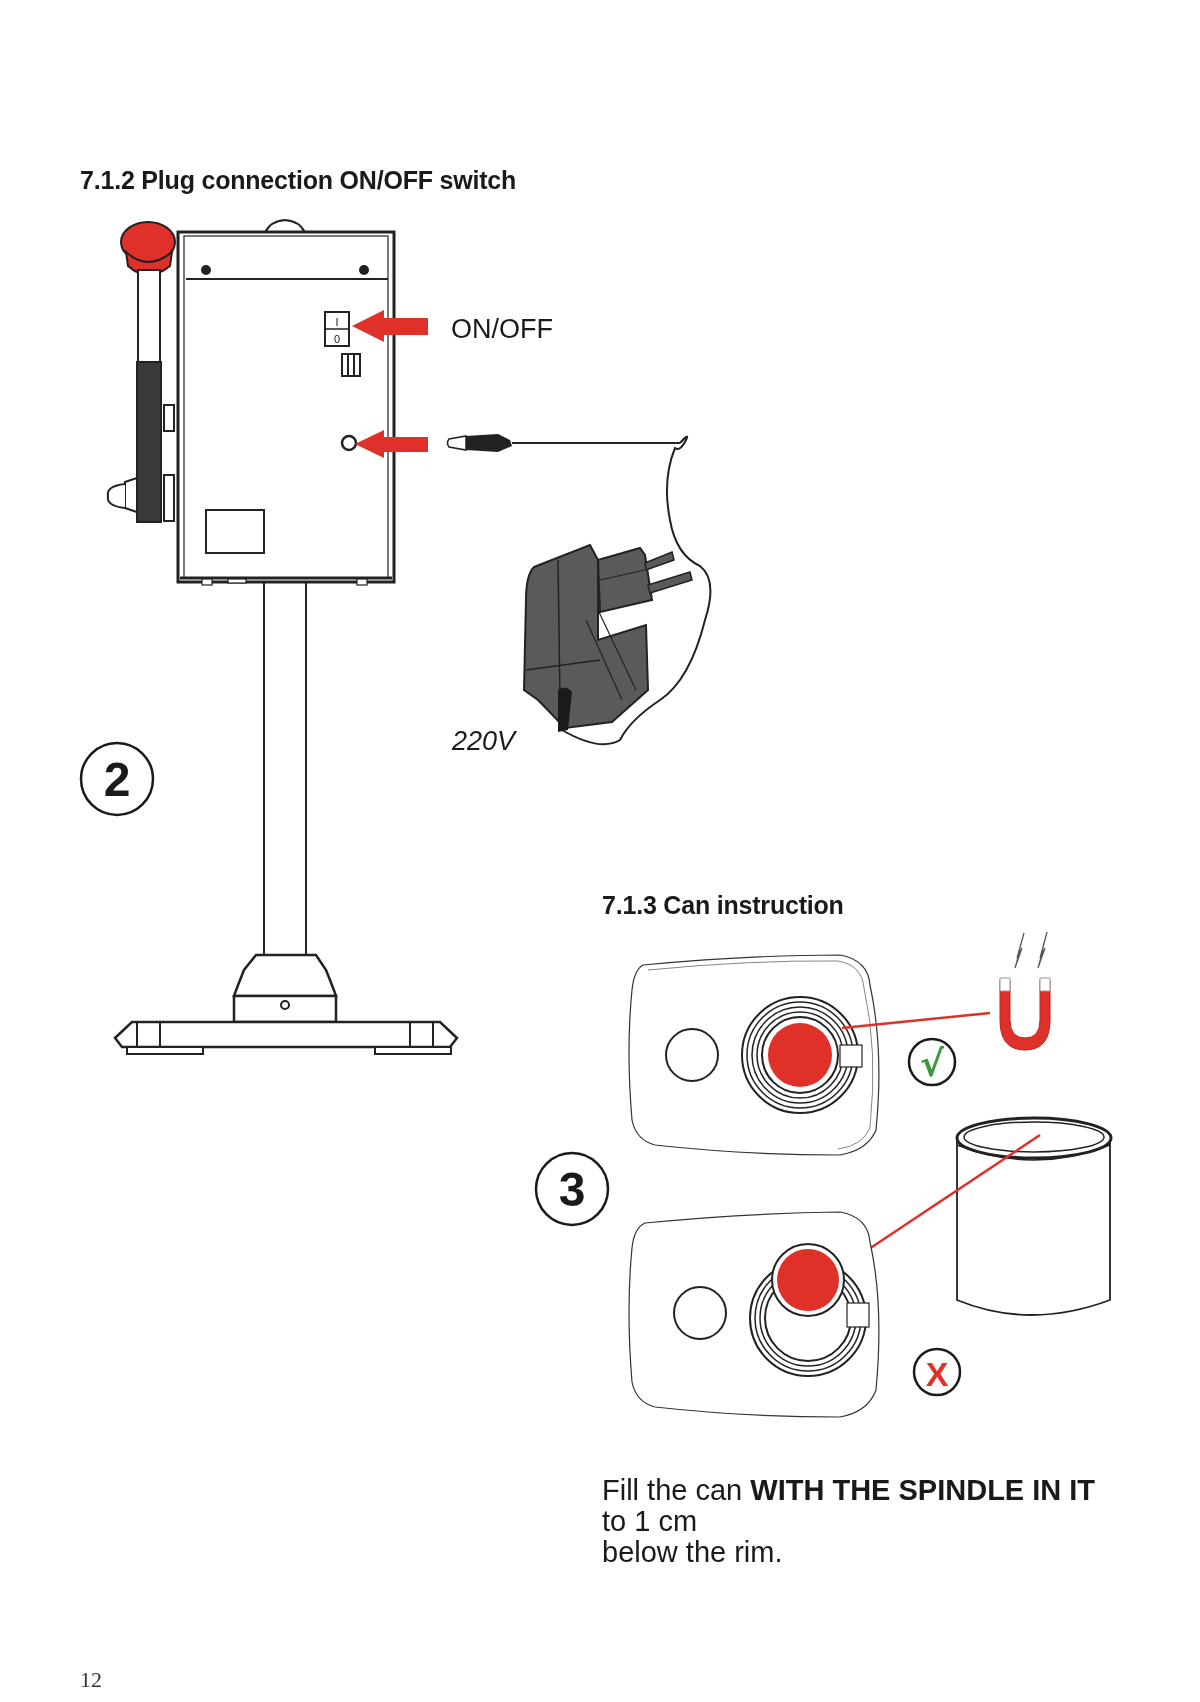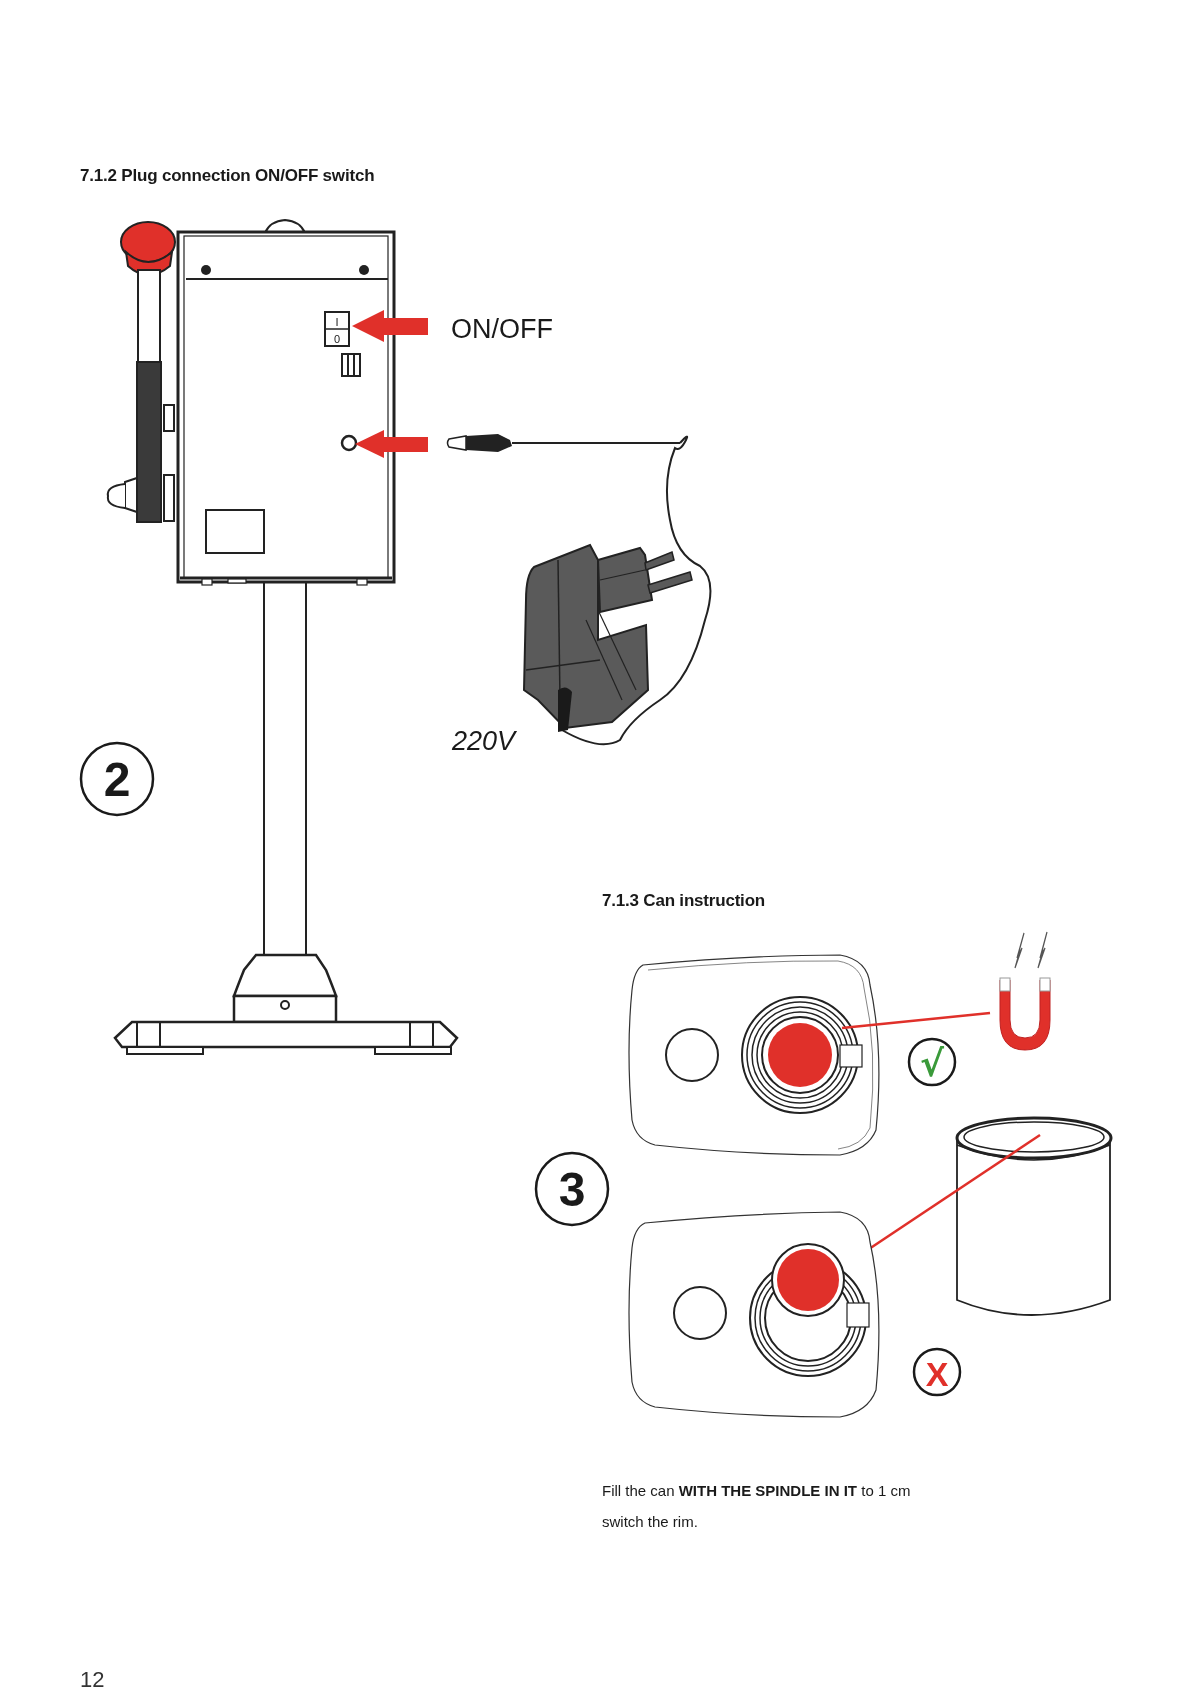--- a/index.html
+++ b/index.html
@@ -1,42 +1,42 @@
 <!DOCTYPE html>
 <html><head>
 <meta charset="utf-8">
 <style>
   html, body { margin: 0; padding: 0; background: #ffffff; }
   body { width: 1200px; height: 1702px; position: relative; overflow: hidden;
          font-family: "Liberation Sans", "DejaVu Sans", sans-serif; color: #1a1a1a; }
   .abs { position: absolute; }
-  .heading { font-weight: bold; font-size: 17px; letter-spacing: -0.2px; }
+  .heading { font-weight: bold; font-size: 25px; letter-spacing: -0.2px; }
   .label { font-size: 27px; font-weight: normal; text-align: right; }
-  .body-text { font-size: 15px; line-height: 31px; }
+  .body-text { font-size: 29px; line-height: 31px; }
   .body-text b { font-weight: bold; }
   .page-num { font-size: 22px; color: #333; }
   svg { position: absolute; left: 0; top: 0; }
 </style>
 </head>
 <body>
 
 <div class="abs heading" style="left:80px; top:166px;">7.1.2 Plug connection ON/OFF switch</div>
 
 <div class="abs label" style="left:451px; top:314px;">ON/OFF</div>
 
 <div class="abs label" style="left:452px; top:726px;font-style:italic;">220V</div>
 
 <div class="abs heading" style="left:602px; top:891px;text-align:center;">7.1.3 Can instruction</div>
 
 <div class="abs body-text" style="left:602px; top:1475px; width:520px;">
   <span>Fill the can </span><b>WITH THE SPINDLE IN IT</b><span> to 1 cm</span><br>
-  <span>switch the rim.</span>
+  <span>below the rim.</span>
 </div>
 
-<div class="abs page-num" style="left:80px; top:1667px;">12</div>
+<div class="abs page-num" style="left:80px; top:1667px;font-family:Liberation Serif, serif;">12</div>
 
 <svg width="1200" height="1702" viewBox="0 0 1200 1702">
 
   <g>
     <ellipse cx="148" cy="242" rx="27" ry="20" fill="#e0302a" stroke="#222" stroke-width="2"></ellipse>
     <path d="M126 252 Q148 272 172 252 L170 266 Q148 284 128 266 Z" fill="#e0302a" stroke="#222" stroke-width="2"></path>
     <rect x="138" y="270" width="22" height="95" fill="#fff" stroke="#222" stroke-width="2"></rect>
     <rect x="137" y="362" width="24" height="160" fill="#3a3a3a" stroke="#222" stroke-width="2"></rect>
     <rect x="164" y="405" width="10" height="26" fill="#fff" stroke="#222" stroke-width="2"></rect>
     <rect x="164" y="475" width="10" height="46" fill="#fff" stroke="#222" stroke-width="2"></rect>

